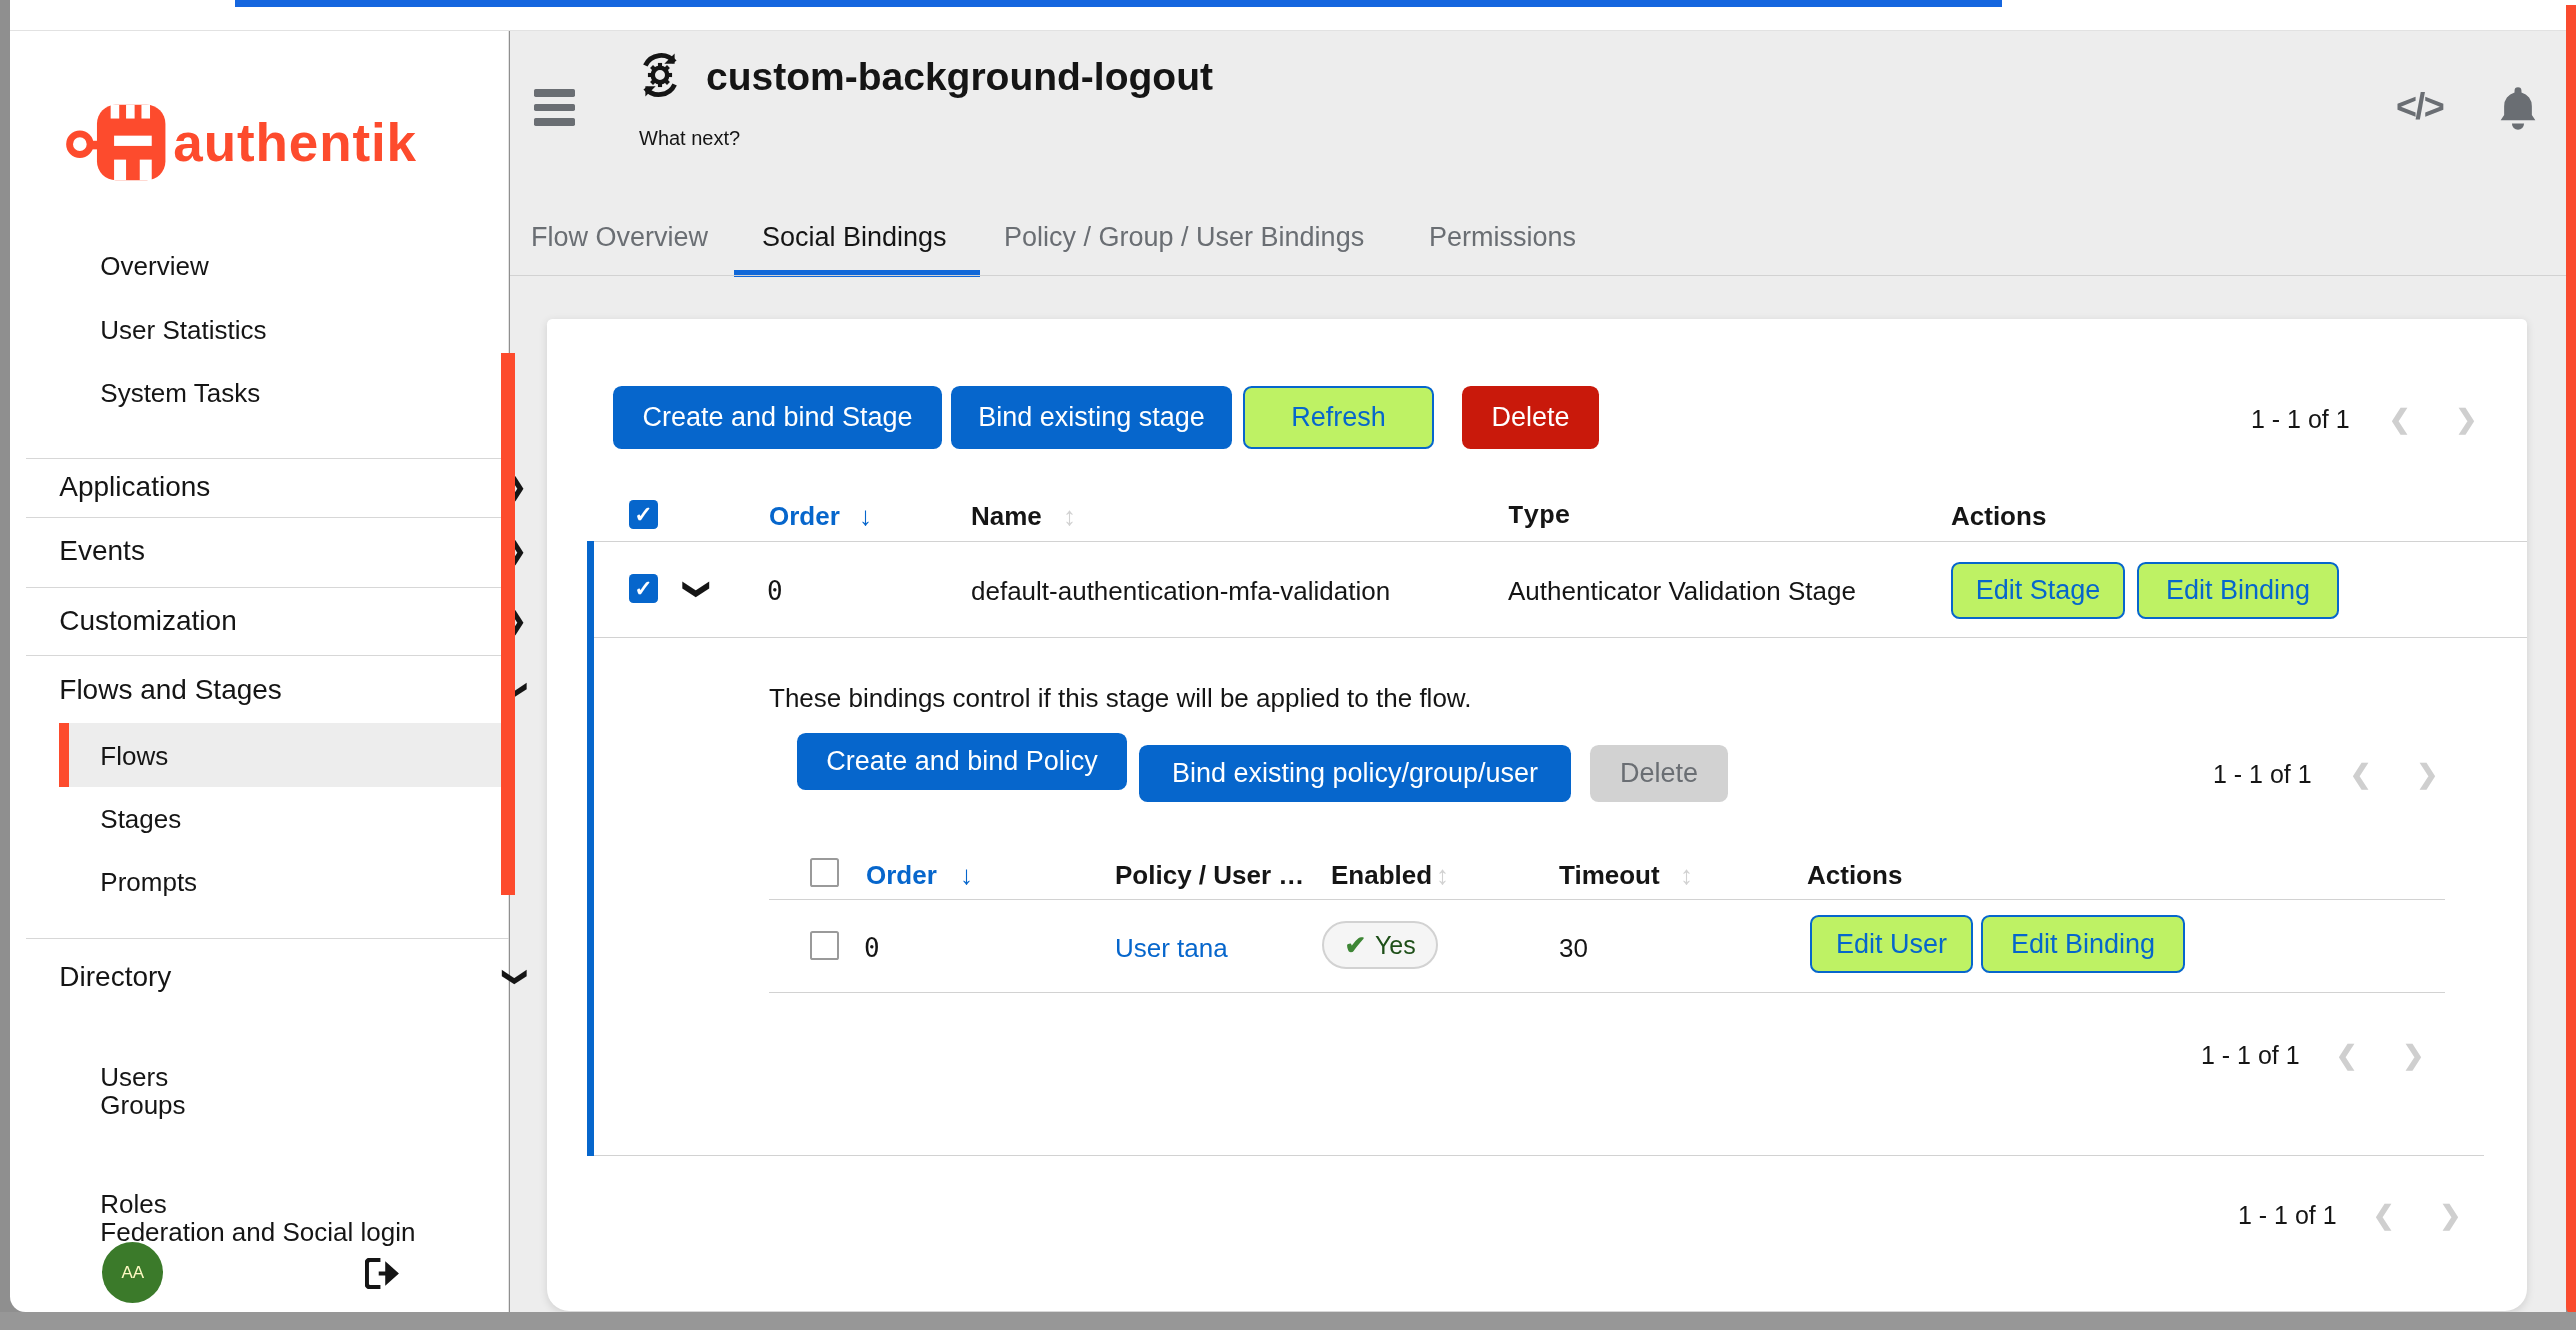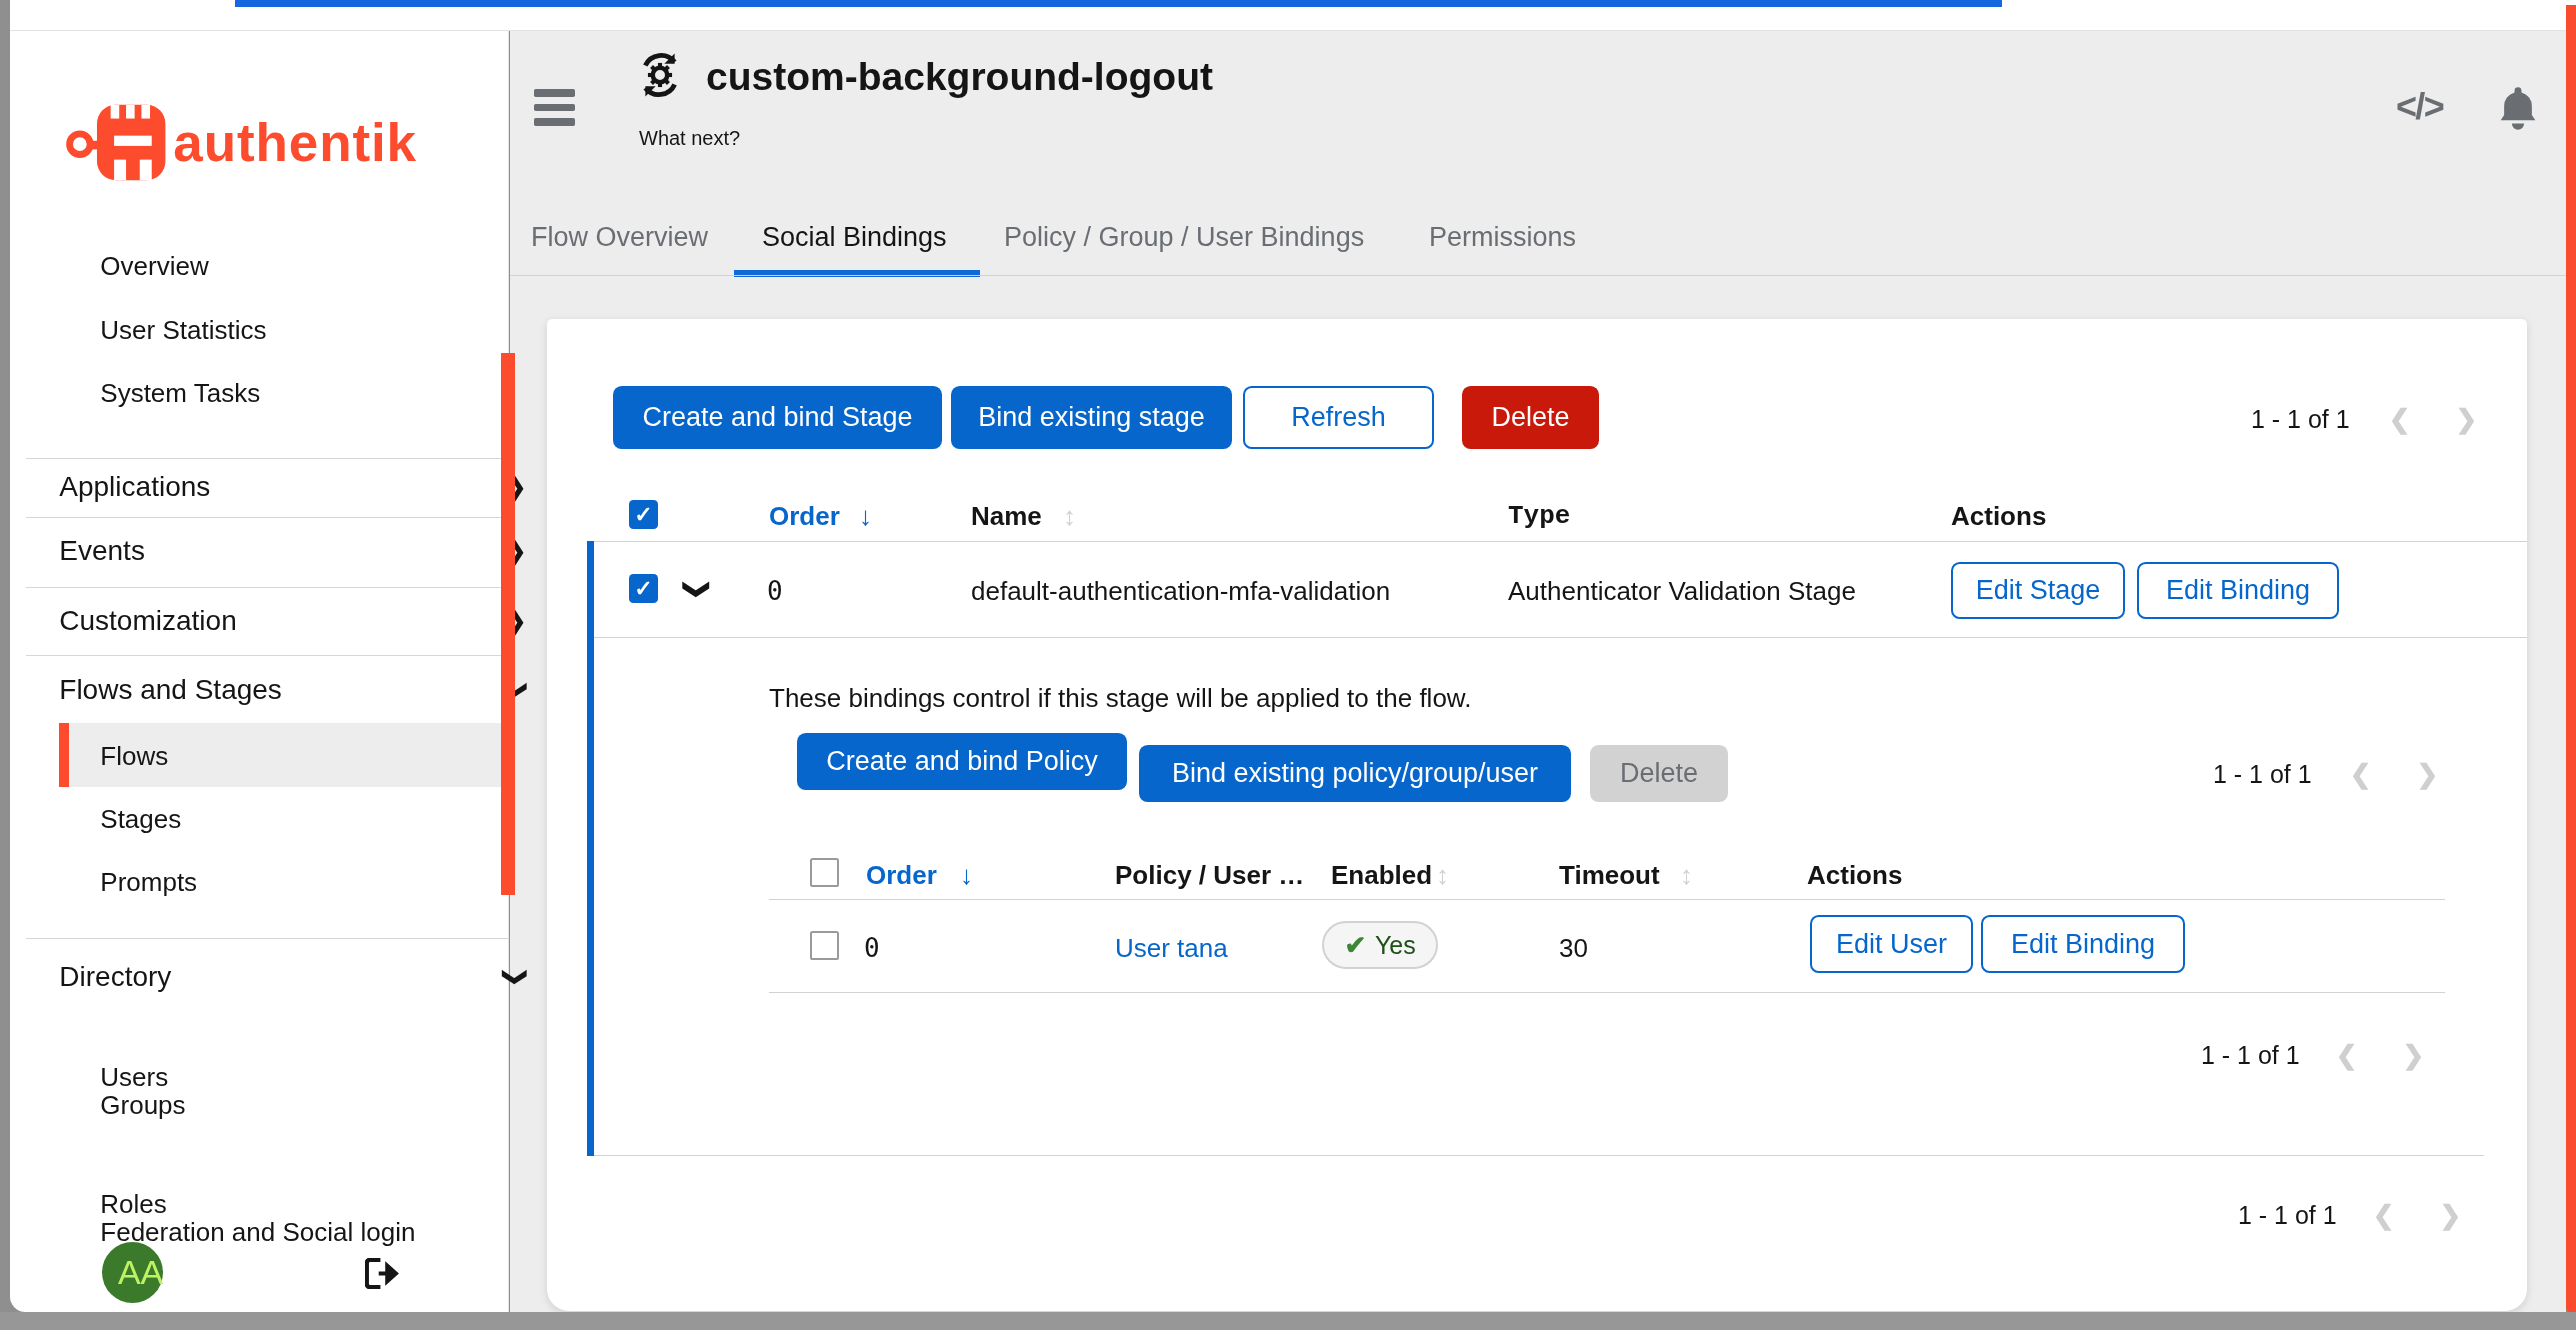--- a/index.html
+++ b/index.html
@@ -23,21 +23,21 @@
   .logo-text { color:#fd4b2d; font-size:53px; font-weight:bold; letter-spacing:0.9px; }
   .nav-item { height:38px; line-height:38px; font-size:26px; color:#151515; white-space:nowrap; }
   .nav-sub  { left:90px; }
   .nav-sec  { left:49px; font-size:28px; }
   .nav-divider { left:15.5px; width:483px; height:0; border-top:1.7px solid #d7d7d7; }
   .nav-chev { position:absolute; left:447px; top:0; font-size:24px; font-weight:bold; color:#151515; }
   .chev-down { display:inline-block; transform:rotate(90deg); }
   .active-row { left:49px; top:692px; width:452px; height:64px; background:#ededed; border-left:10.3px solid #fd4b2d; }
   .side-scroll { left:491px; top:322px; width:13.7px; height:542px; background:#fd4b2d; }
   .avatar { left:102px; top:1242px; width:61px; height:61px; border-radius:50%; background:#3b7a2a;
-            color:#bef264; font-size:34px; display:flex; align-items:center; justify-content:flex-end; }
+            color:#fef9c3; font-size:17px; display:flex; align-items:center; justify-content:center; }
 
   
   .main-bg { left:510px; top:31px; width:2056px; height:1281px; background:#ededed; }
   .hamburger { left:534px; top:89px; width:41px; height:38px; cursor:pointer; }
   .hamburger span { display:block; width:41px; height:7.7px; background:#6a6e73; border-radius:1.7px; margin-bottom:6.9px; }
   .page-title { left:706px; top:55px; font-size:39px; font-weight:600; color:#151515; white-space:nowrap; }
   .subtitle { left:639px; top:127px; font-size:20px; color:#151515; }
   .hdr-icon { left:635px; top:50px; }
   .code-icon { left:2396px; top:86px; font-size:36px; font-weight:bold; color:#6a6e73; letter-spacing:-1.7px; }
 
@@ -47,21 +47,21 @@
   .tab-underline { left:734px; top:270px; width:246px; height:6.9px; background:#1168d8; }
   .tabs-divider { left:510px; top:275px; width:2056px; height:0; border-top:1.7px solid #d2d2d2; }
 
   
   .card { left:547px; top:319px; width:1980px; height:992px; background:#ffffff;
           border-radius:5.2px 5.2px 22px 22px; box-shadow:0 2.6px 8.6px rgba(0,0,0,0.12); }
 
   .btn { display:flex; align-items:center; justify-content:center; font-size:27px; border-radius:8.6px;
          cursor:pointer; white-space:nowrap; border:none; font-family:inherit; }
   .btn-primary  { background:#0666cc; color:#ffffff; }
-  .btn-secondary{ background:#ffffff; color:#0666cc; border:2.6px solid #0666cc; }
+  .btn-secondary{ background:#bef264; color:#0666cc; border:2.6px solid #0666cc; }
   .btn-danger   { background:#c9190b; color:#ffffff; }
   .btn-disabled { background:#d2d2d2; color:#6a6e73; cursor:default; }
 
   .pagination { display:flex; align-items:center; font-size:25px; color:#151515; }
   .pg-chev { color:#cfcfcf; font-size:26px; font-weight:bold; }
 
   .divider { height:0; border-top:1.7px solid #d2d2d2; }
 
   .th { font-size:26px; font-weight:bold; color:#151515; white-space:nowrap; }
   .th-sort-active { color:#0666cc; }

